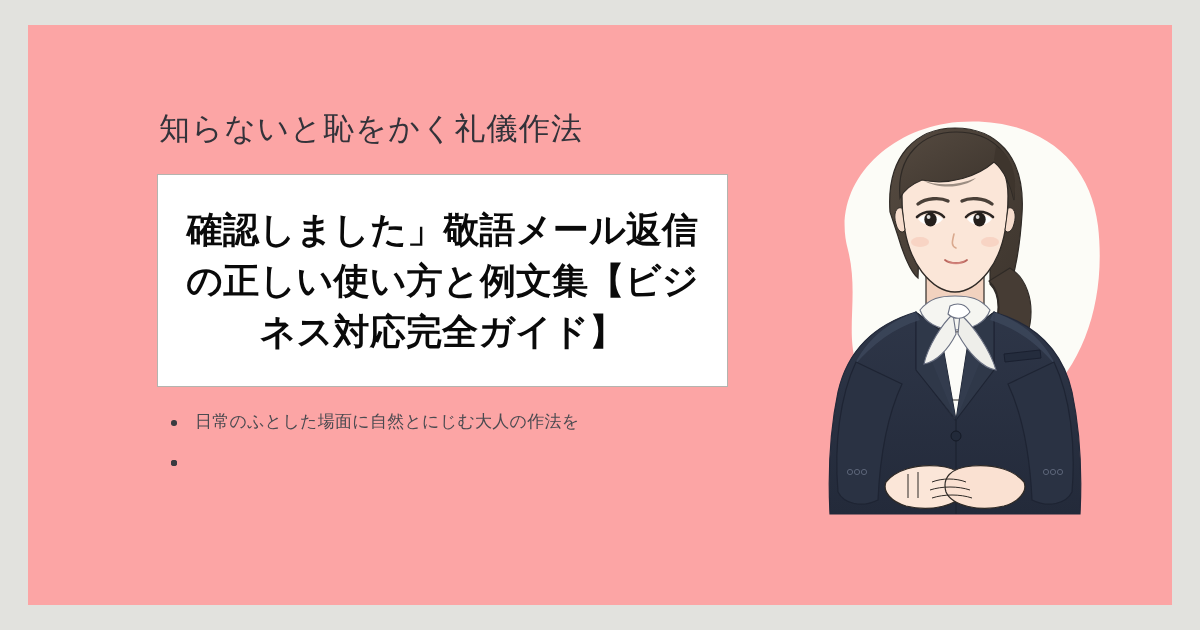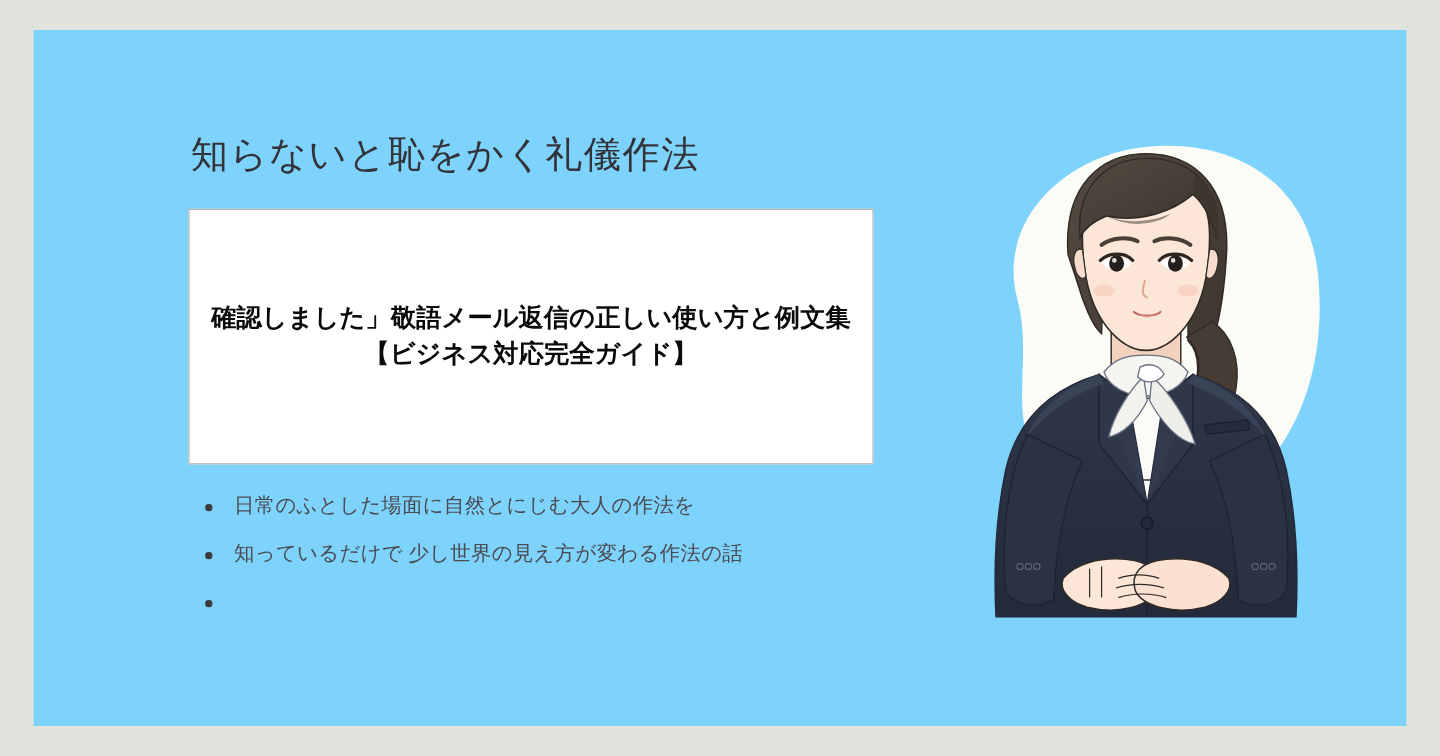--- a/index.html
+++ b/index.html
@@ -22,21 +22,21 @@
     height: 630px;
     background: #e2e2de;
     box-sizing: border-box;
   }
   .canvas {
     position: absolute;
     left: 28px;
     top: 25px;
     width: 1144px;
     height: 580px;
-    background: #7dd3fc;
+    background: #fca5a5;
     overflow: hidden;
   }
 
   
   .content {
     position: absolute;
     left: 129px;   
     top: 85px;
     width: 600px;
   }
@@ -58,26 +58,26 @@
     border: 1px solid #b4b4af;
     background: #ffffff;
     display: flex;
     align-items: center;
     justify-content: center;
     padding: 14px 10px;
   }
   .title-text {
     font-family: "Liberation Sans", "DejaVu Sans", sans-serif;
     font-weight: bold;
-    font-size: 21px;
+    font-size: 36px;
     line-height: 1.42;
     color: #0a0a0a;
     text-align: center;
     letter-spacing: 0.005em;
-    margin: 0;
+    margin: 10px;
     width: 100%;
   }
 
   .bullets {
     list-style: none;
     margin: 24px 0 0 0;
     padding: 0 0 0 14px;
   }
   .bullets li {
     position: relative;
@@ -125,21 +125,20 @@
         <h1 class="title-text">確認しました」敬語メール返信の正しい使い方と例文集【ビジネス対応完全ガイド】</h1>
       </div>
 
       <ul class="bullets">
         <li>
           <span class="dot"></span>
           <span>日常のふとした場面に自然とにじむ大人の作法を</span>
         </li>
         <li>
           <span class="dot"></span>
-          <span>知っているだけで 少し世界の見え方が変わる作法の話</span>
         </li>
         <li>
           <span class="dot"></span>
         </li>
       </ul>
 
     </div>
 
     <div class="illustration">
       <svg viewBox="0 0 330 430" xmlns="http://www.w3.org/2000/svg" aria-hidden="true">

